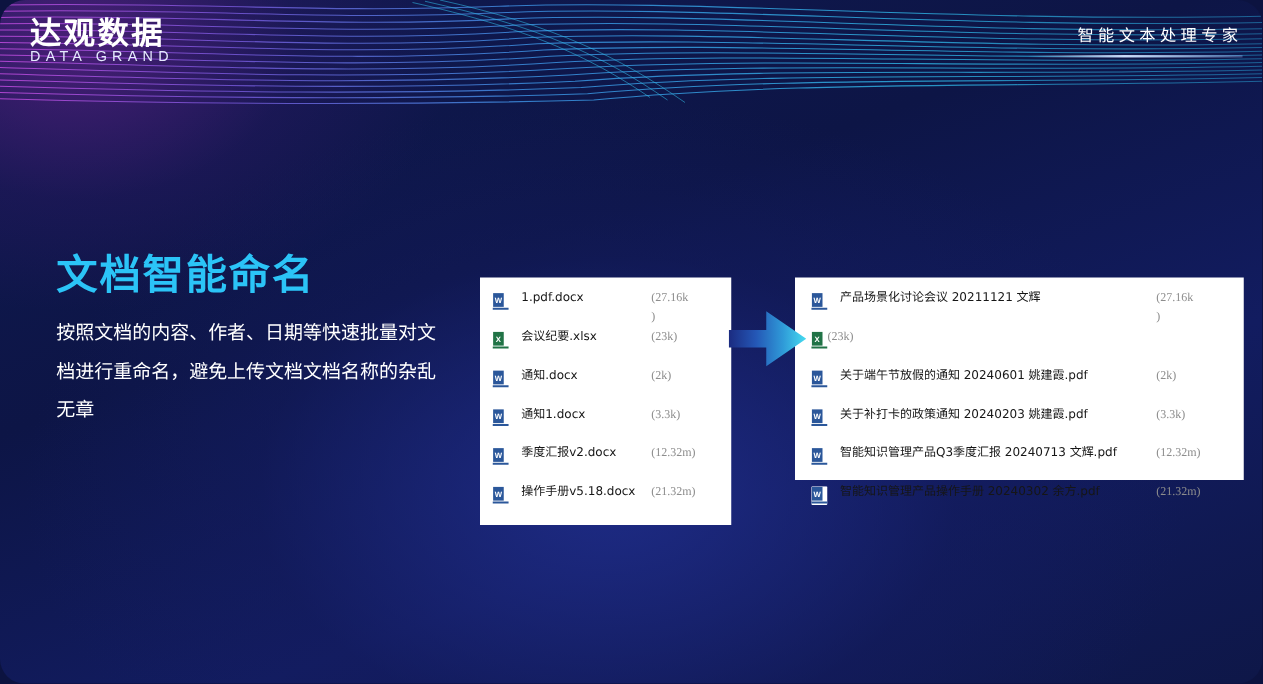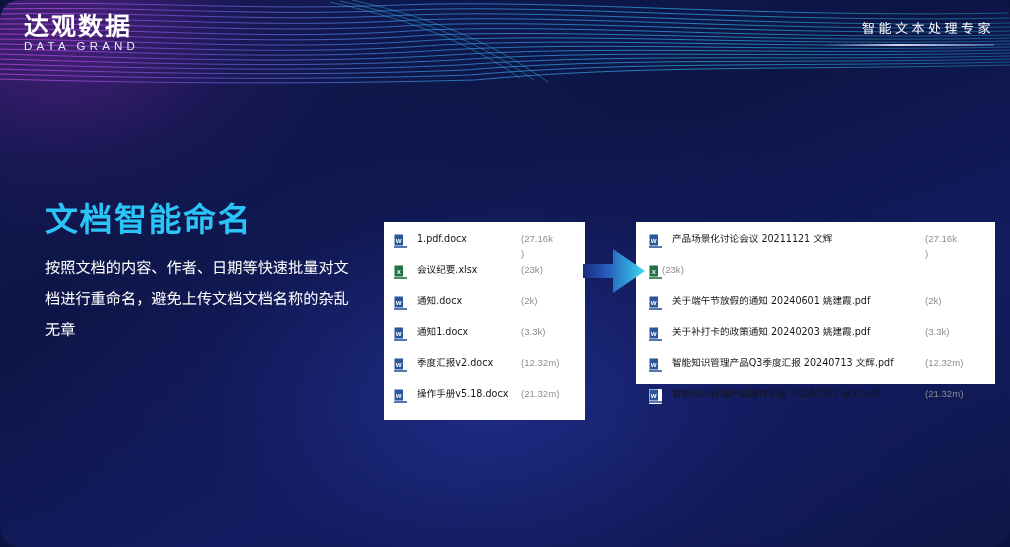--- a/index.html
+++ b/index.html
@@ -90,21 +90,21 @@
     font-size: 33px;
     font-weight: bold;
     color: #2bc4f7;
     letter-spacing: 1.5px;
     white-space: nowrap;
   }
   .body-copy {
     position: absolute;
     left: 45px; top: 252px;
     width: 310px;
-    font-family: Liberation Sans, sans-serif;
+    font-family: Liberation Mono, monospace;
     font-size: 15.2px;
     line-height: 31px;
     color: #ffffff;
   }
 
   
   .panel {
     position: absolute;
     background: #ffffff;
     box-sizing: border-box;
@@ -131,21 +131,21 @@
     flex: 1 1 auto;
     font-family: "DejaVu Sans", "Liberation Sans", sans-serif;
     font-size: 9.6px;
     color: #161616;
     line-height: 15px;
     white-space: nowrap;
     overflow: hidden;
   }
   .file-size {
     flex: 0 0 auto;
-    font-family: Liberation Sans, sans-serif;
+    font-family: Liberation Serif, serif;
     font-size: 9.6px;
     color: #8d8d8d;
     line-height: 15px;
     white-space: pre-line;
   }
 
   #panel-left .file-icon  { margin-left: 10px; }
   #panel-left .file-name  { margin-left: 10px; }
   #panel-left .file-size  { width: 58px; margin-right: 6px; }
 

